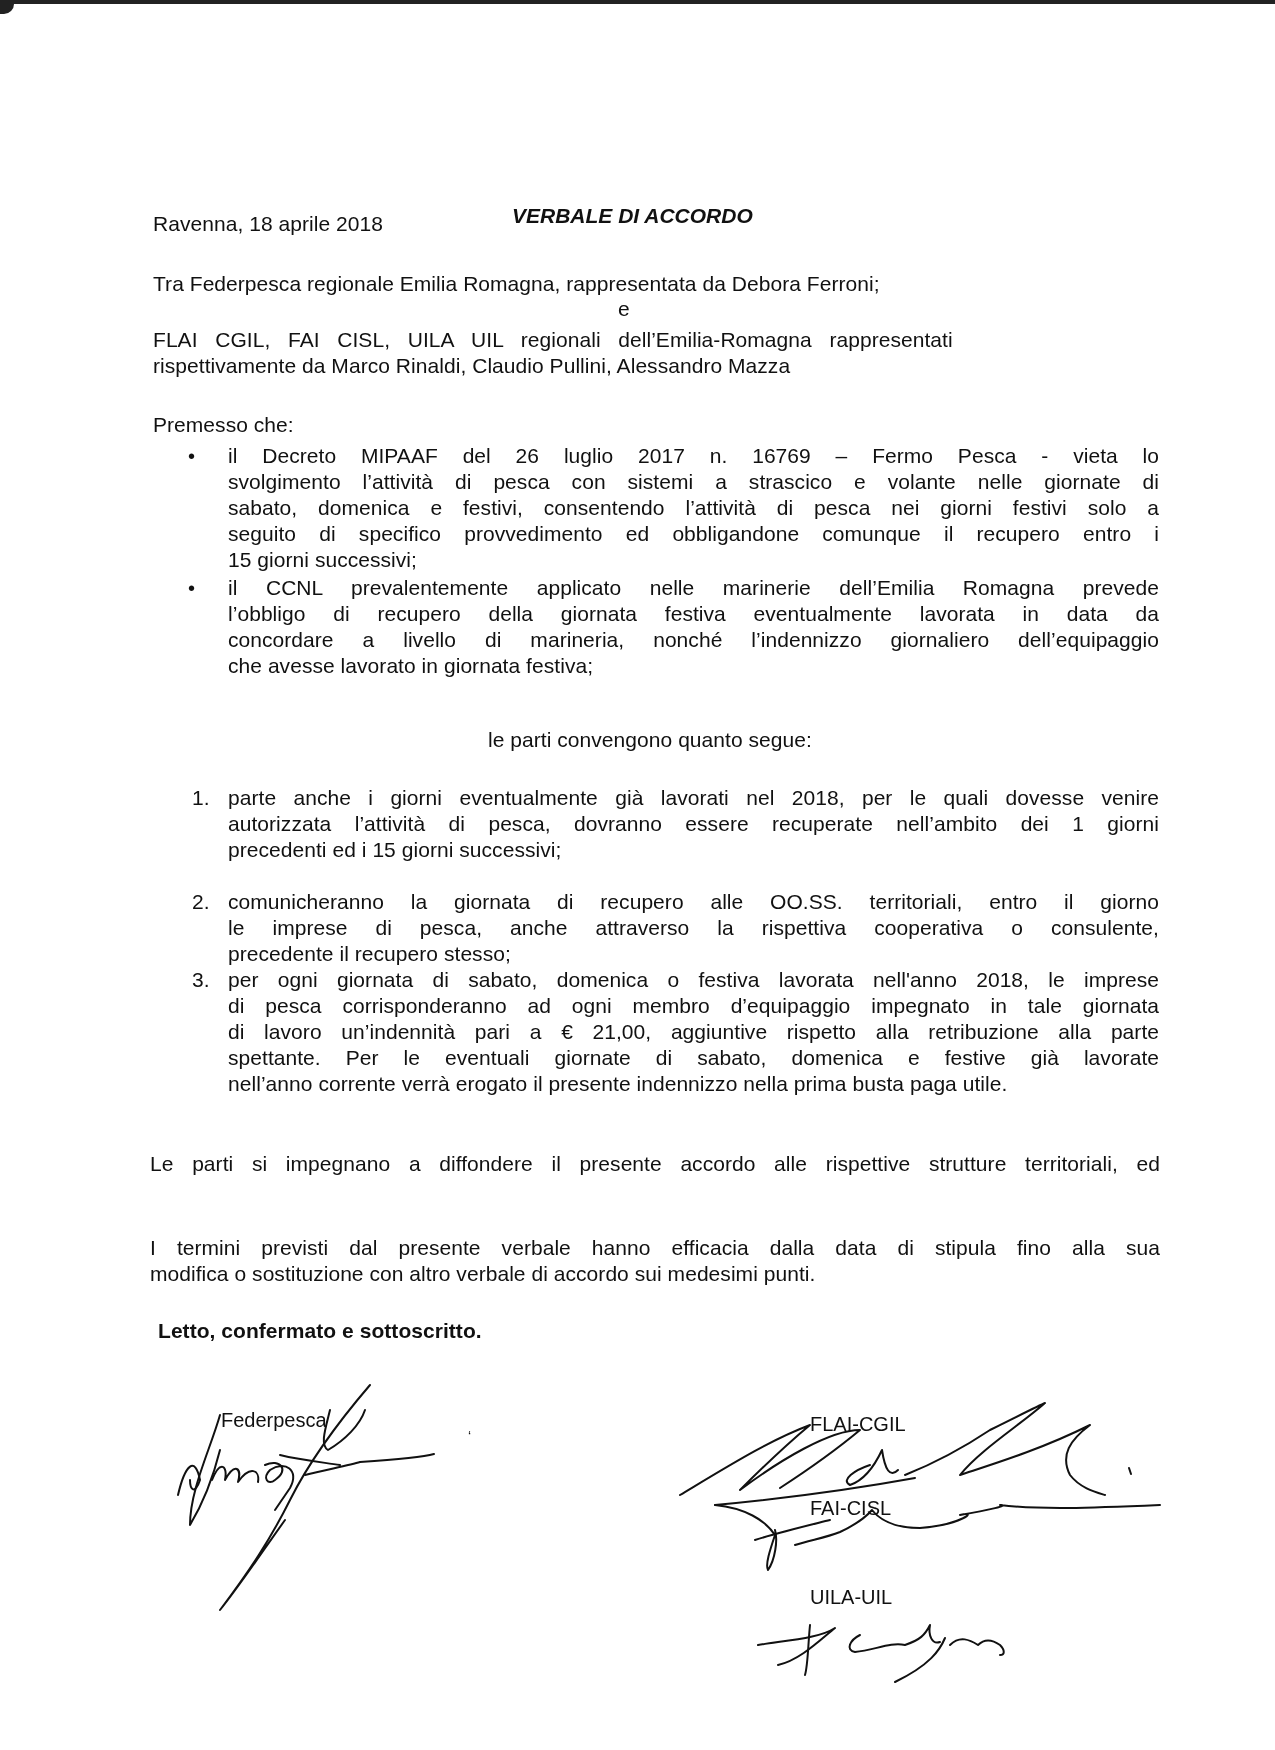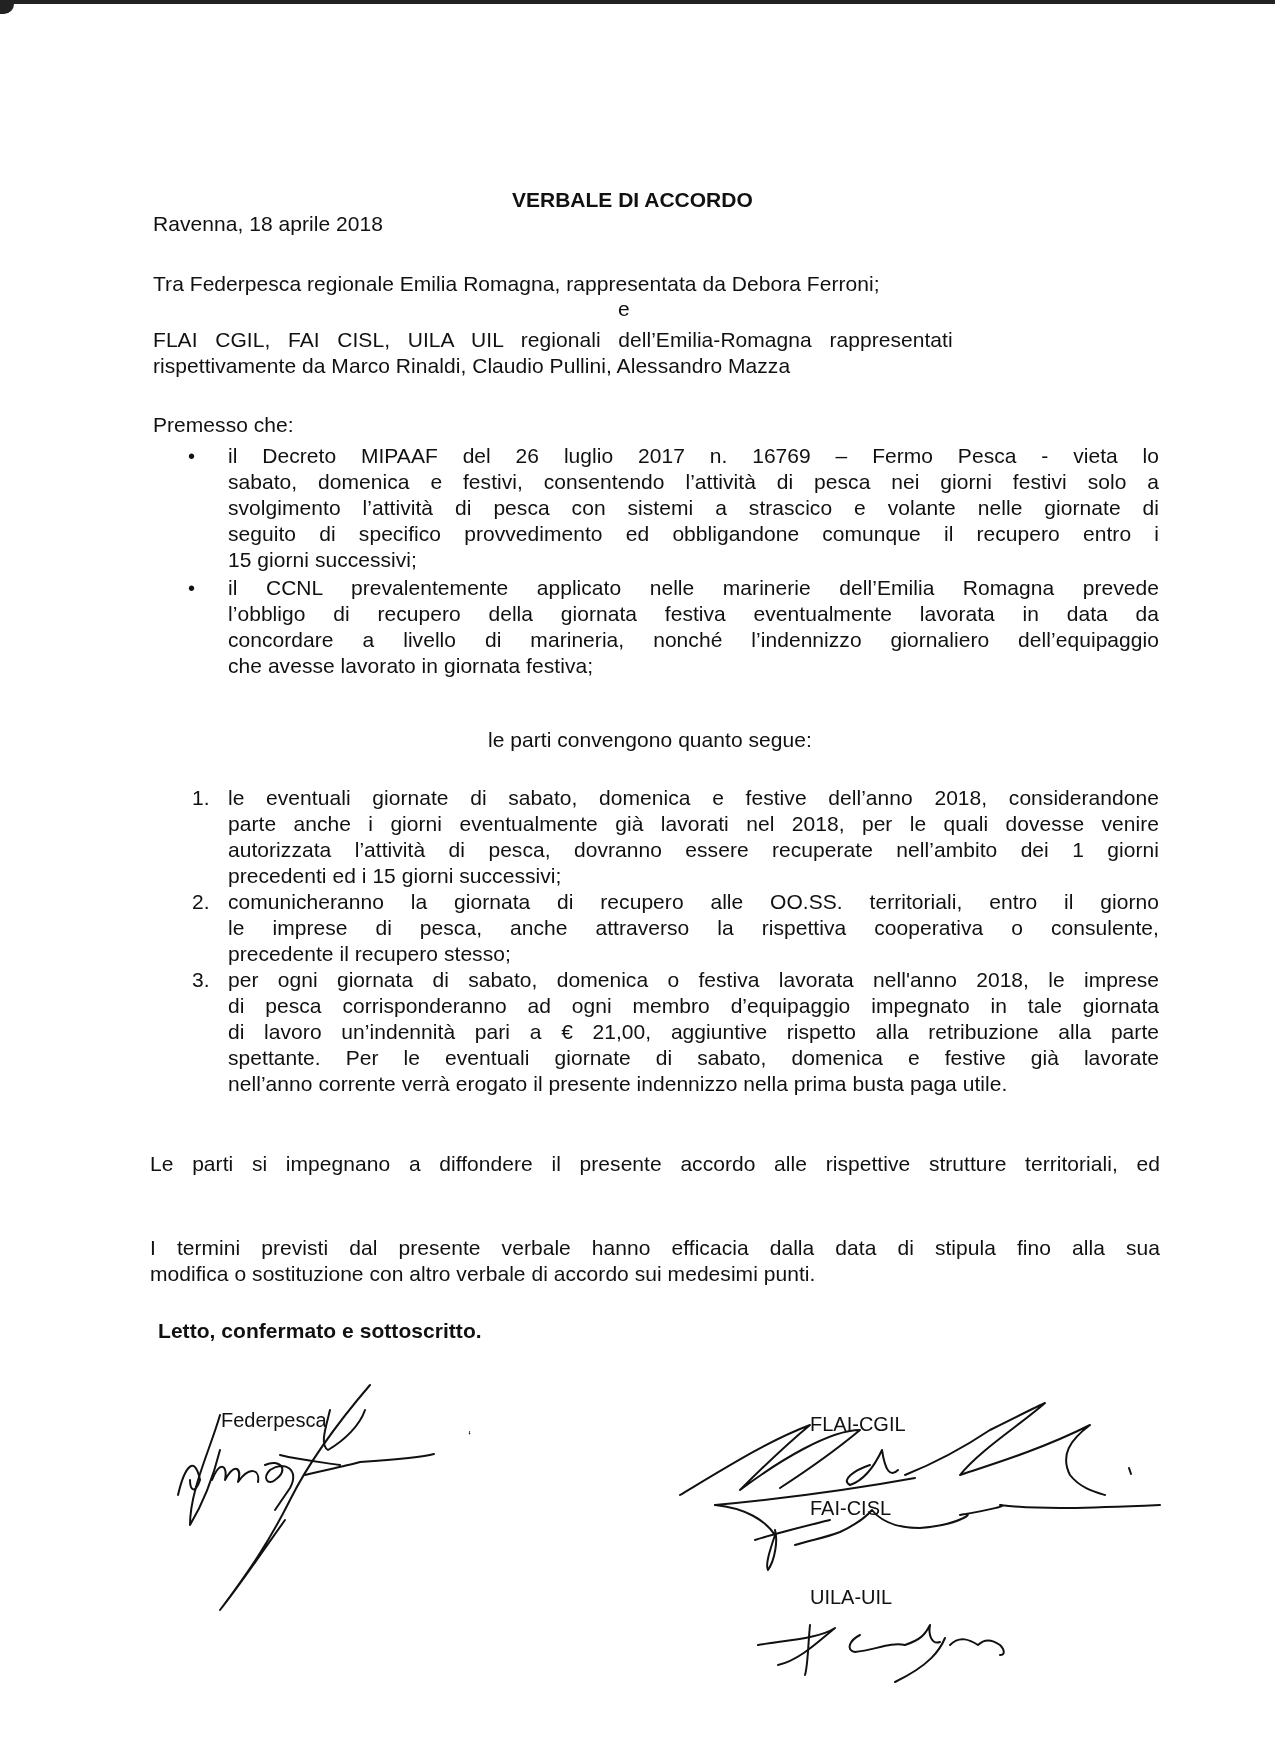--- a/index.html
+++ b/index.html
@@ -26,52 +26,51 @@
   .jl { display: block; text-align: justify; text-align-last: justify; white-space: normal; }
   .sig-label { font-size: 20px; }
   svg.sig { position: absolute; overflow: visible; }
   svg.sig path { fill: none; stroke: #111; stroke-width: 2; stroke-linecap: round; stroke-linejoin: round; }
 </style>
 </head>
 <body>
 
 <div class="scan-top"></div>
 
-<div class="abs title" style="left:512px; top:188px;">VERBALE DI ACCORDO</div>
+<div class="abs title" style="left:512px; top:204px;font-style:italic;">VERBALE DI ACCORDO</div>
 <div class="abs txt" style="left:153px; top:211px;">Ravenna, 18 aprile 2018</div>
 
 <div class="abs txt" style="left:153px; top:271px;">Tra Federpesca regionale  Emilia Romagna,  rappresentata da Debora Ferroni;</div>
 <div class="abs txt" style="left:618px; top:296px;">e</div>
 <div class="abs txt" style="left:153px; top:327px; width:1008px; white-space:pre;">FLAI   CGIL,   FAI   CISL,   UILA   UIL   regionali   dell’Emilia-Romagna   rappresentati</div>
 <div class="abs txt" style="left:153px; top:353px;">rispettivamente da Marco Rinaldi, Claudio Pullini, Alessandro Mazza</div>
 
 <div class="abs txt" style="left:153px; top:412px;">Premesso che:</div>
 
 <div class="bullet-item txt" style="left:228px; top:443px; width:931px;">
   <span class="bullet-mark">•</span>
   <span class="jl">il Decreto MIPAAF del 26 luglio 2017 n. 16769 – Fermo Pesca - vieta lo</span>
+  <span class="jl">svolgimento l’attività di pesca con sistemi a strascico e volante nelle giornate di</span>
   <span class="jl">sabato, domenica e festivi, consentendo l’attività di pesca nei giorni festivi solo a</span>
-  <span class="jl">svolgimento l’attività di pesca con sistemi a strascico e volante nelle giornate di</span>
   <span class="jl">seguito di specifico provvedimento ed obbligandone comunque il recupero entro i</span>
   <span class="line">15 giorni successivi;</span>
 </div>
 
 <div class="bullet-item txt" style="left:228px; top:575px; width:931px;">
   <span class="bullet-mark">•</span>
   <span class="jl">il CCNL prevalentemente applicato nelle marinerie dell’Emilia Romagna prevede</span>
   <span class="jl">l’obbligo di recupero della giornata festiva eventualmente lavorata in data da</span>
   <span class="jl">concordare a livello di marineria, nonché l’indennizzo giornaliero dell’equipaggio</span>
   <span class="line">che avesse lavorato in giornata festiva;</span>
 </div>
 
 <div class="abs txt" style="left:488px; top:727px;">le parti convengono quanto segue:</div>
 
 <div class="num-item txt" style="left:228px; top:785px; width:931px;">
   <span class="num-mark">1.</span>
-  <span class="jl">le eventuali giornate di sabato, domenica e festive dell’anno 2018, considerandone</span>
   <span class="jl">parte anche i giorni eventualmente già lavorati nel 2018, per le quali dovesse venire</span>
   <span class="jl">autorizzata l’attività di pesca, dovranno essere recuperate nell’ambito dei 1 giorni</span>
   <span class="line">precedenti ed i 15 giorni successivi;</span>
 </div>
 
 <div class="num-item txt" style="left:228px; top:889px; width:931px;">
   <span class="num-mark">2.</span>
   <span class="jl">comunicheranno la giornata di recupero alle OO.SS. territoriali, entro il giorno</span>
   <span class="jl">le imprese di pesca, anche attraverso la rispettiva cooperativa o consulente,</span>
   <span class="line">precedente il recupero stesso;</span>

